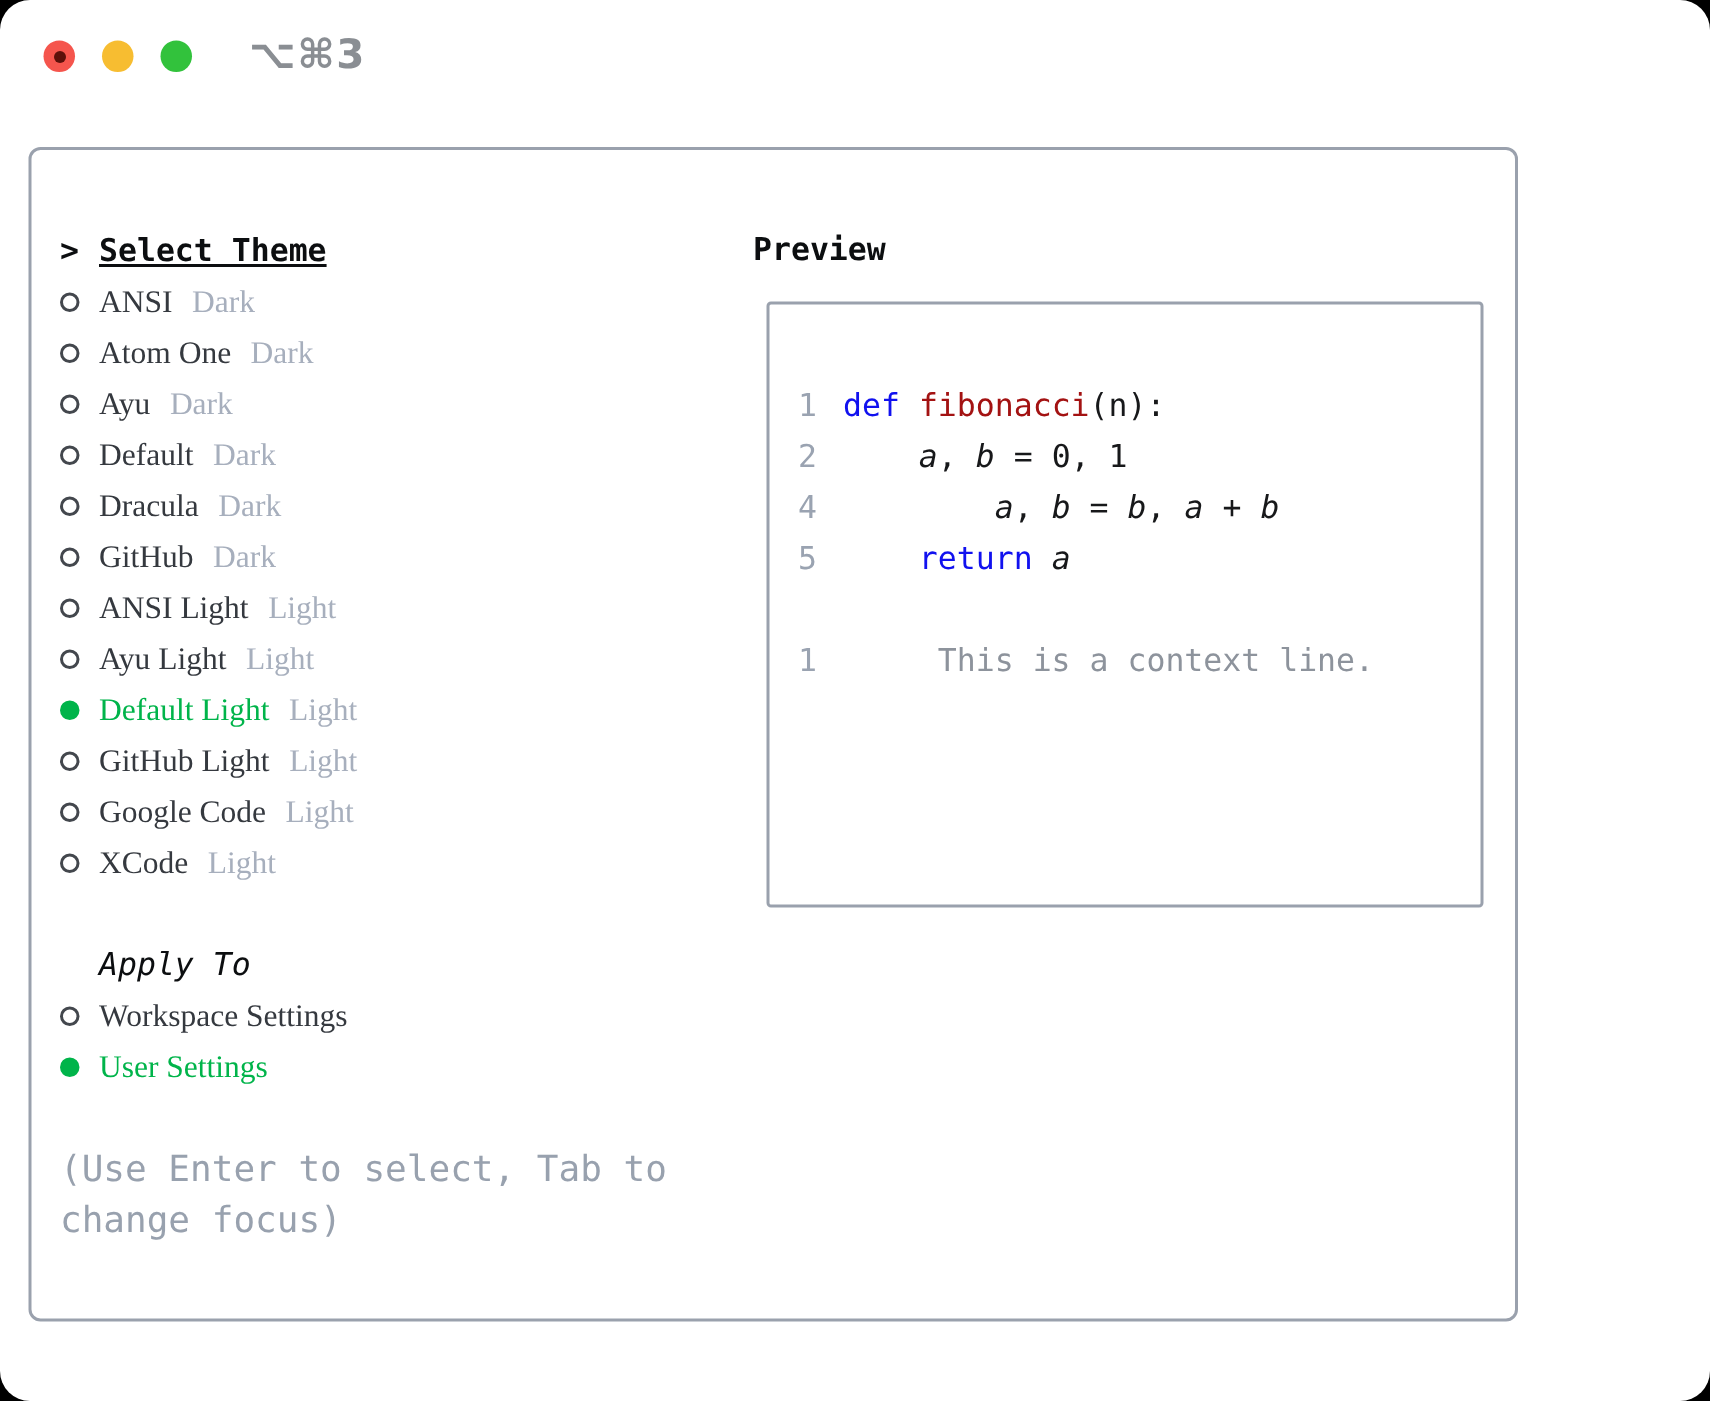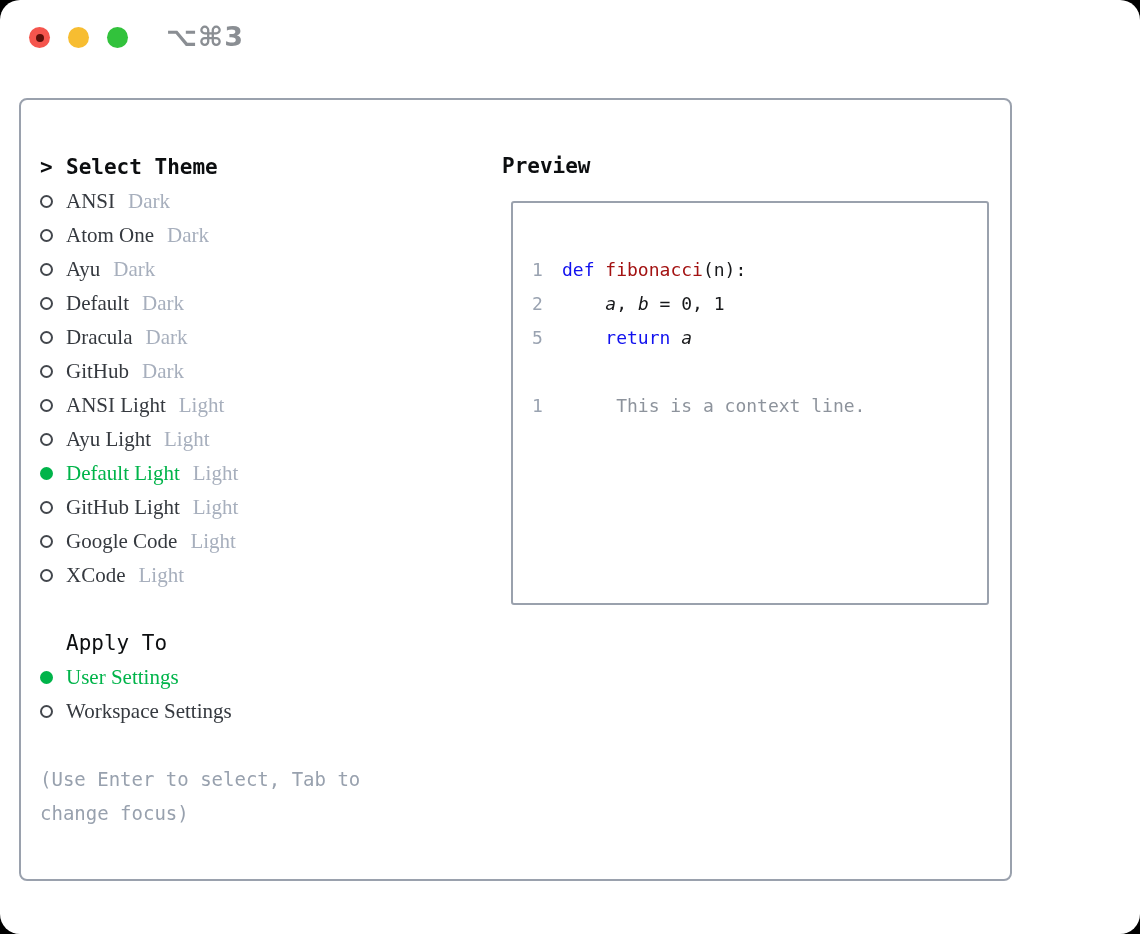--- a/index.html
+++ b/index.html
@@ -40,38 +40,38 @@
   .dialog{
     position:absolute;left:19px;top:98px;width:993px;height:783px;
     border:2px solid var(--border-gray);border-radius:8px;background:#fff;
   }
   .left-col{position:absolute;left:19px;top:50px;width:455px;}
   .row{display:flex;align-items:center;height:34px;font-size:21px;color:var(--item-text);}
   .bullet{width:26px;flex:0 0 26px;display:flex;align-items:center;}
   .cursor-glyph{font-weight:bold;color:var(--heading-text);}
   .circle{width:13px;height:13px;border:2px solid #43474d;border-radius:50%;}
   .circle.sel{background:var(--accent-green);border-color:var(--accent-green);}
-  .list-title{font-weight:bold;color:var(--heading-text);}
+  .list-title{font-weight:bold;color:var(--heading-text);text-decoration:underline;}
   .nm{white-space:pre;font-family:Liberation Serif, serif;}
   .nm.sel{color:var(--accent-green);}
   .variant{color:var(--muted-variant-gray);margin-left:13px;white-space:pre;font-family:Liberation Serif, serif;}
-  .apply-title{color:var(--heading-text);}
+  .apply-title{color:var(--heading-text);font-style:italic;}
   .spacer{height:34px;}
-  .hint-line{height:34px;line-height:34px;font-size:19px;color:var(--hint-gray);white-space:pre;}
+  .hint-line{height:34px;line-height:34px;font-size:24px;color:var(--hint-gray);white-space:pre;}
   
   .preview-title{
     position:absolute;left:481px;top:49px;height:34px;line-height:34px;
     font-size:21px;font-weight:bold;color:var(--heading-text);
   }
   .preview-pane{
     position:absolute;left:490px;top:101px;width:478px;height:404px;
     border:2px solid var(--border-gray);border-radius:3px;background:#fff;
     padding:50px 0 0 19px;overflow:hidden;
   }
-  .pline{height:34px;line-height:34px;font-size:18px;white-space:pre;color:var(--code-text);}
+  .pline{height:34px;line-height:34px;font-size:21px;white-space:pre;color:var(--code-text);}
   .ln{display:inline-block;width:30px;color:var(--line-number-gray);}
   .kw{color:var(--keyword-blue);}
   .fn{color:var(--function-red);}
   .vr{font-style:italic;}
   .diff-context{color:var(--context-gray);}
   .diff-deleted{color:var(--diff-deleted-red);}
   .diff-added{color:var(--diff-added-green);}
 </style>
 </head>
 <body>
@@ -185,44 +185,45 @@
       <div class="spacer"></div>
 
       <div class="row">
         <span class="bullet"></span>
         <span class="apply-title">Apply To</span>
       </div>
 
       <div>
           <div class="row">
             <span class="bullet">
+              <span class="circle"></span>
+            </span>
+            <span class="nm">Workspace Settings</span>
+          </div>
+          <div class="row">
+            <span class="bullet">
               <span class="circle sel"></span>
             </span>
             <span class="nm sel">User Settings</span>
-          </div>
-          <div class="row">
-            <span class="bullet">
-              <span class="circle"></span>
-            </span>
-            <span class="nm">Workspace Settings</span>
           </div>
         </div>
 
       <div class="spacer"></div>
 
       <div class="hint-line">(Use Enter to select, Tab to</div>
       <div class="hint-line">change focus)</div>
     </div>
 
     <div class="preview-title">Preview</div>
 
     <div class="preview-pane">
       <div>
           <div class="pline"><span class="ln">1</span><span class="kw">def</span><span> </span><span class="fn">fibonacci</span><span>(n):</span></div>
           <div class="pline"><span class="ln">2</span><span>    </span><span class="vr">a</span><span>, </span><span class="vr">b</span><span> = 0, 1</span></div>
+          <div class="pline"><span class="ln">4</span><span>        </span><span class="vr">a</span><span>, </span><span class="vr">b</span><span> = </span><span class="vr">b</span><span>, </span><span class="vr">a</span><span> + </span><span class="vr">b</span></div>
           <div class="pline"><span class="ln">5</span><span>    </span><span class="kw">return</span><span> </span><span class="vr">a</span></div>
         </div>
       <div class="spacer"></div>
       <div>
           <div class="pline"><span class="ln">1</span><span>     </span><span class="diff-context"></span><span class="diff-context">This is a context line.</span></div>
         </div>
     </div>
 
   </div>
 </div>

